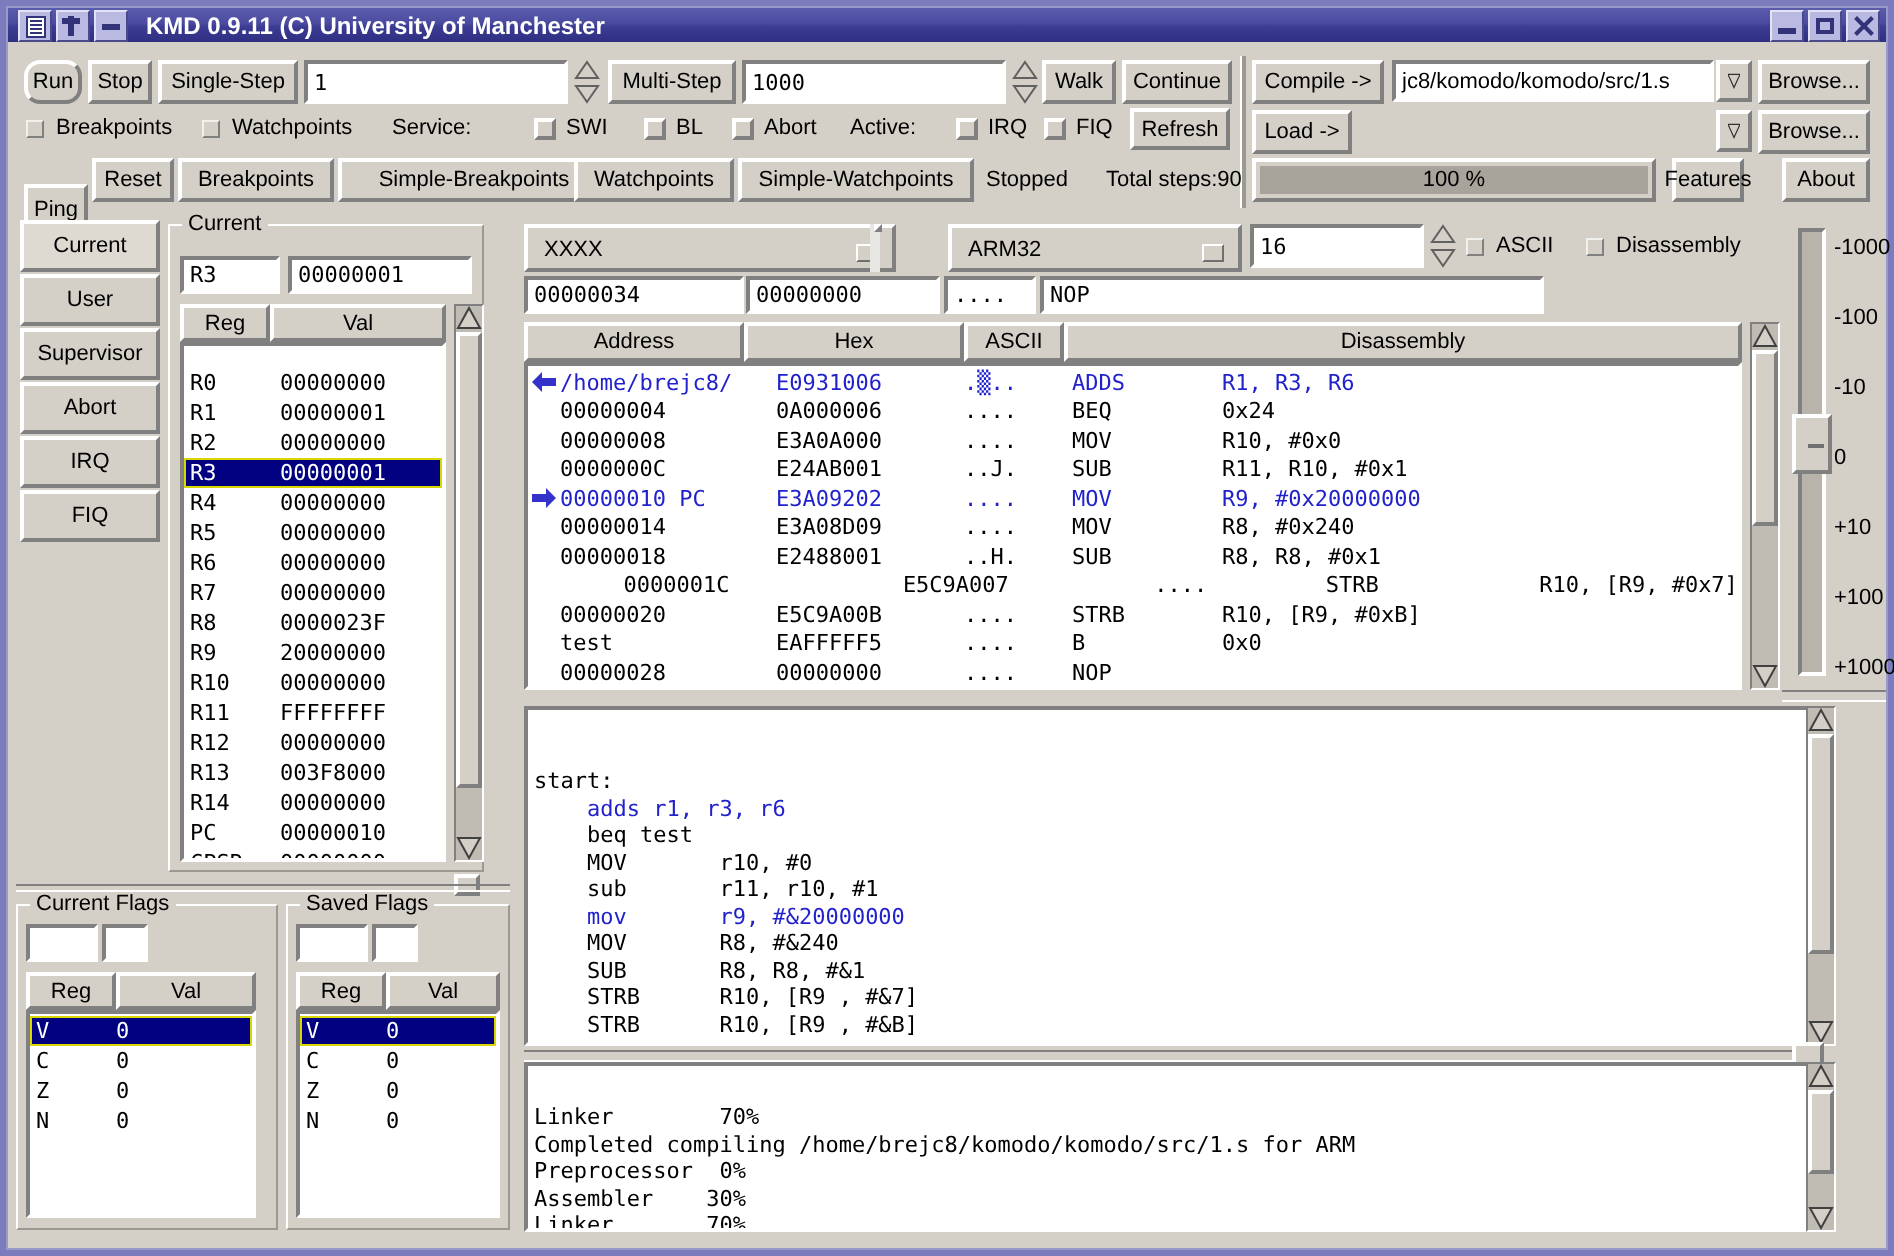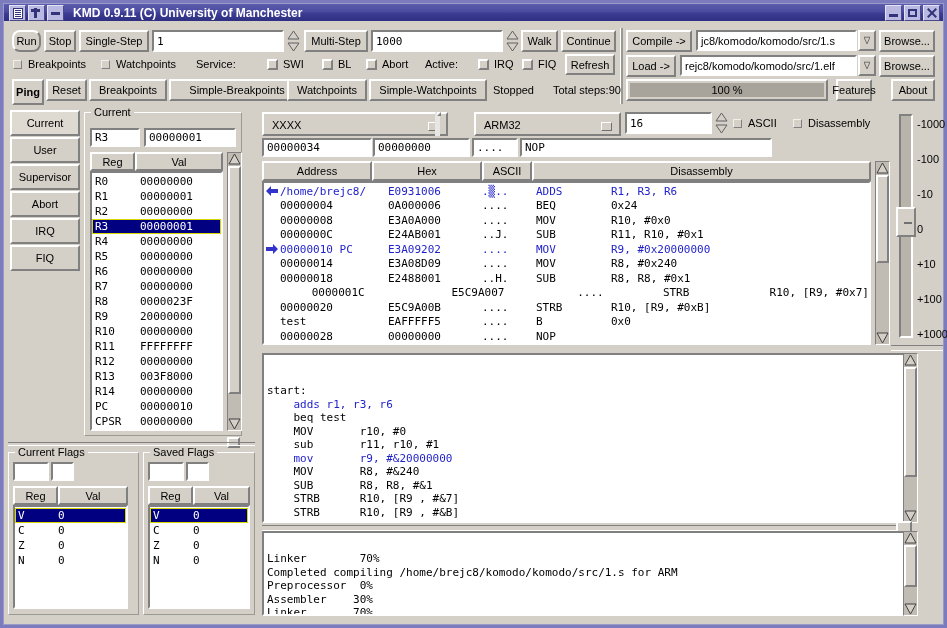--- a/index.html
+++ b/index.html
@@ -225,21 +225,20 @@
   <div class="btn" style="position:absolute;left:626px;top:30px;width:66px;height:22px;">Compile -&gt;</div>
   <div class="field" style="position:absolute;left:696px;top:30px;width:161px;height:21px;">jc8/komodo/komodo/src/1.s</div>
   <div class="btn" style="position:absolute;left:858px;top:30px;width:18px;height:21px;">
     <svg width="10" height="11" viewBox="0 0 10 11">
         <polygon points="0,0 10,0 5,11" fill="#d4d0c8" stroke="#303030" stroke-width="1"></polygon>
       </svg>
   </div>
   <div class="btn" style="position:absolute;left:879px;top:30px;width:56px;height:22px;">Browse...</div>
 
   <div class="btn" style="position:absolute;left:626px;top:55px;width:50px;height:22px;">Load -&gt;</div>
-  <div class="field" style="position:absolute;left:680px;top:55px;width:177px;height:21px;">rejc8/komodo/komodo/src/1.elf</div>
   <div class="btn" style="position:absolute;left:858px;top:55px;width:18px;height:21px;">
     <svg width="10" height="11" viewBox="0 0 10 11">
         <polygon points="0,0 10,0 5,11" fill="#d4d0c8" stroke="#303030" stroke-width="1"></polygon>
       </svg>
   </div>
   <div class="btn" style="position:absolute;left:879px;top:55px;width:56px;height:22px;">Browse...</div>
 
   <div class="progress" style="left:626px;top:79px;width:202px;height:22px;">
     <div class="bar" id="progress-fill" style="width: calc(100% - 4px);"></div>
     <div class="ptxt">100 %</div>
@@ -272,21 +271,21 @@
   <div style="position:absolute;left:478px;top:58px;display:flex;align-items:center;gap:5px;">
     <span class="cb"></span>
     <span class="lbl">IRQ</span>
   </div>
   <div style="position:absolute;left:522px;top:58px;display:flex;align-items:center;gap:5px;">
     <span class="cb"></span>
     <span class="lbl">FIQ</span>
   </div>
   <div class="btn" style="position:absolute;left:565px;top:54px;width:50px;height:21px;">Refresh</div>
 
-  <div class="btn" style="position:absolute;left:12px;top:79px;width:32px;height:26px;font-weight:bold;">Ping</div>
+  <div class="btn" style="position:absolute;left:12px;top:92px;width:32px;height:26px;">Ping</div>
   <div class="btn" style="position:absolute;left:46px;top:79px;width:41px;height:22px;">Reset</div>
   <div class="btn" style="position:absolute;left:89px;top:79px;width:78px;height:22px;">Breakpoints</div>
   <div class="btn" style="position:absolute;left:169px;top:79px;width:136px;height:22px;text-align:right;">Simple-Breakpoints</div>
   <div class="btn" style="position:absolute;left:287px;top:79px;width:80px;height:22px;">Watchpoints</div>
   <div class="btn" style="position:absolute;left:369px;top:79px;width:118px;height:22px;">Simple-Watchpoints</div>
   <span class="lbl" style="position:absolute;left:493px;top:84px;">Stopped</span>
   <span class="lbl" style="position:absolute;left:553px;top:84px;">Total steps:90</span>
 
   <div id="mode-tabs" style="position:absolute;left:10px;top:110px;width:70px;"><div class="btn" style="width: 70px; height: 26px; margin-bottom: 1px; font-size: 11px; background: rgb(222, 218, 210);">
         <span>Current</span>
@@ -306,21 +305,21 @@
     <span class="group-title">Current</span>
   </div>
   <div class="field mono" style="position:absolute;left:90px;top:128px;width:50px;height:19px;">R3</div>
   <div class="field mono" style="position:absolute;left:144px;top:128px;width:92px;height:19px;">00000001</div>
 
   <div class="listhdr" style="position:absolute;left:90px;top:152px;width:133px;">
     <div style="width:45px;">Reg</div>
     <div style="width:88px;">Val</div>
   </div>
   <div class="sunken" style="position:absolute;left:90px;top:171px;width:133px;height:260px;overflow:hidden;">
-    <div id="register-rows" style="padding-top:1px;">
+    <div id="register-rows" style="padding-top:11px;">
         <div class="row">
           <span style="display: inline-block; width: 45px; padding-left: 3px;">R0</span>
           <span style="display: inline-block; width: 80px;">00000000</span>
         </div>
         <div class="row">
           <span style="display: inline-block; width: 45px; padding-left: 3px;">R1</span>
           <span style="display: inline-block; width: 80px;">00000001</span>
         </div>
         <div class="row">
           <span style="display: inline-block; width: 45px; padding-left: 3px;">R2</span>

